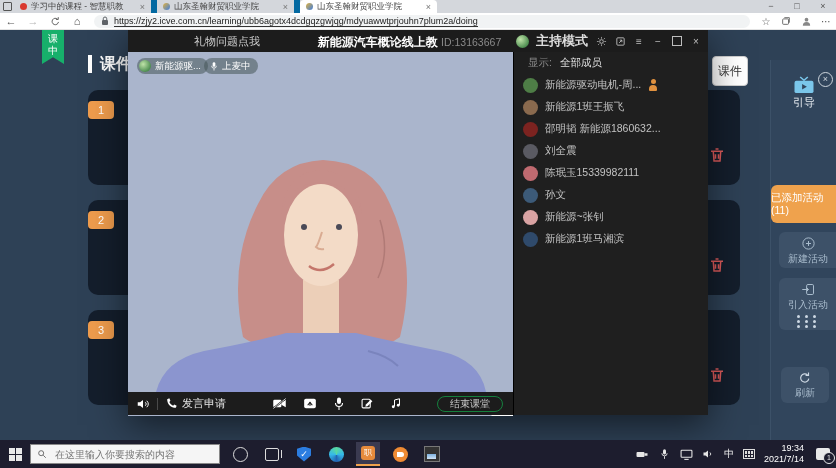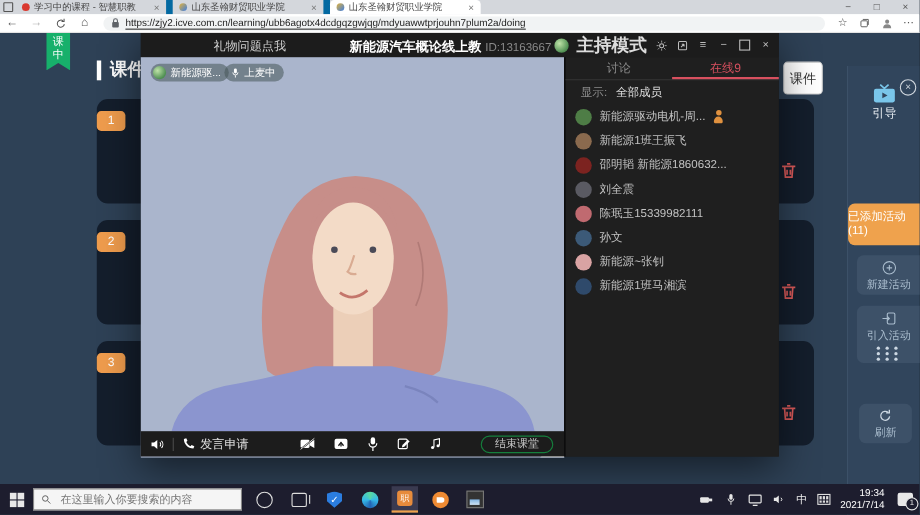--- a/index.html
+++ b/index.html
@@ -46,21 +46,21 @@
   .dots9 i{width:3px;height:3px;background:#cdd8e3;border-radius:50%;}
   .refbtn{left:10px;top:307px;width:48px;height:36px;background:#3d5168;border-radius:6px;padding-top:3px;}
   
   .overlay{left:128px;top:30px;width:580px;height:385px;z-index:10;box-shadow:0 10px 34px rgba(0,0,0,.55);background:#1f1f1f;}
   .titlebar{left:0;top:0;width:580px;height:22px;background:#1c1c1c;}
   .gift{position:absolute;left:42px;top:4px;color:#cfcfcf;font-size:11px;margin-left:24px;}
   .mtitle{position:absolute;left:0;right:17px;top:4px;text-align:center;font-size:12px;color:#fff;font-weight:bold;}
   .mtitle .mid{color:#8a8a8a;font-weight:normal;font-size:10.5px;}
   .tbright{position:absolute;right:6px;top:0;height:22px;display:flex;align-items:center;gap:7px;color:#bdbdbd;font-size:11px;}
   .hostavatar{width:13px;height:13px;border-radius:50%;background:radial-gradient(circle at 35% 35%,#bfe3a8,#4f8f52 70%);}
-  .hostmode{font-size:16px;color:#ddd;font-weight:bold;}
+  .hostmode{font-size:13px;color:#ddd;font-weight:bold;}
   .tbic{width:12px;height:12px;display:inline-flex;align-items:center;justify-content:center;color:#bdbdbd;font-size:10px;}
   .maxbox{width:8px;height:8px;border:1px solid #bdbdbd;}
   .video{left:0;top:22px;width:385px;height:364px;background:#aab5cc;overflow:hidden;}
   .pill{position:absolute;top:6px;height:16px;border-radius:9px;background:rgba(70,85,88,.55);display:flex;align-items:center;gap:4px;padding:0 7px 0 2px;color:#fff;font-size:9.5px;white-space:nowrap;}
   .pillavatar{width:12px;height:12px;border-radius:50%;background:radial-gradient(circle at 35% 35%,#bfe3a8,#4f8f52 70%);}
   .resizetri{position:absolute;right:0;bottom:0;width:0;height:0;border-left:22px solid transparent;border-bottom:22px solid #fff;}
   .bottombar{left:0;top:362px;width:385px;height:23px;background:#1c1c1c;display:flex;align-items:center;color:#ddd;}
   .bbdivider{width:1px;height:12px;background:#4a4a4a;margin:0 7px;}
   .speech{font-size:11px;color:#e2e2e2;margin-left:4px;}
   .centerics{display:flex;gap:16px;margin-left:46px;}
@@ -295,24 +295,20 @@
             <path d="M9 18V5l10-2.5V15" stroke="#fff" stroke-width="2" fill="none"></path>
             <circle cx="6.5" cy="18.5" r="2.8" fill="#fff"></circle>
             <circle cx="16.5" cy="15.5" r="2.8" fill="#fff"></circle>
           </svg>
       </span>
     </span>
     <span class="endbtn">结束课堂</span>
   </div>
 
   <div class="abs panel">
-    <div class="ptabs">
-      <div class="ptab">讨论</div>
-      <div class="ptab active">在线9</div>
-    </div>
     <div class="filterrow">
       <span class="lab">显示:</span>
       <span class="val">全部成员</span>
     </div>
     <div>
       <div class="member">
         <span class="mavatar" style="background: rgb(78, 125, 70);"></span>
         <span class="mname">新能源驱动电机-周...</span>
         <span class="person-badge" style="color: rgb(224, 145, 63);"></span>
       </div>

